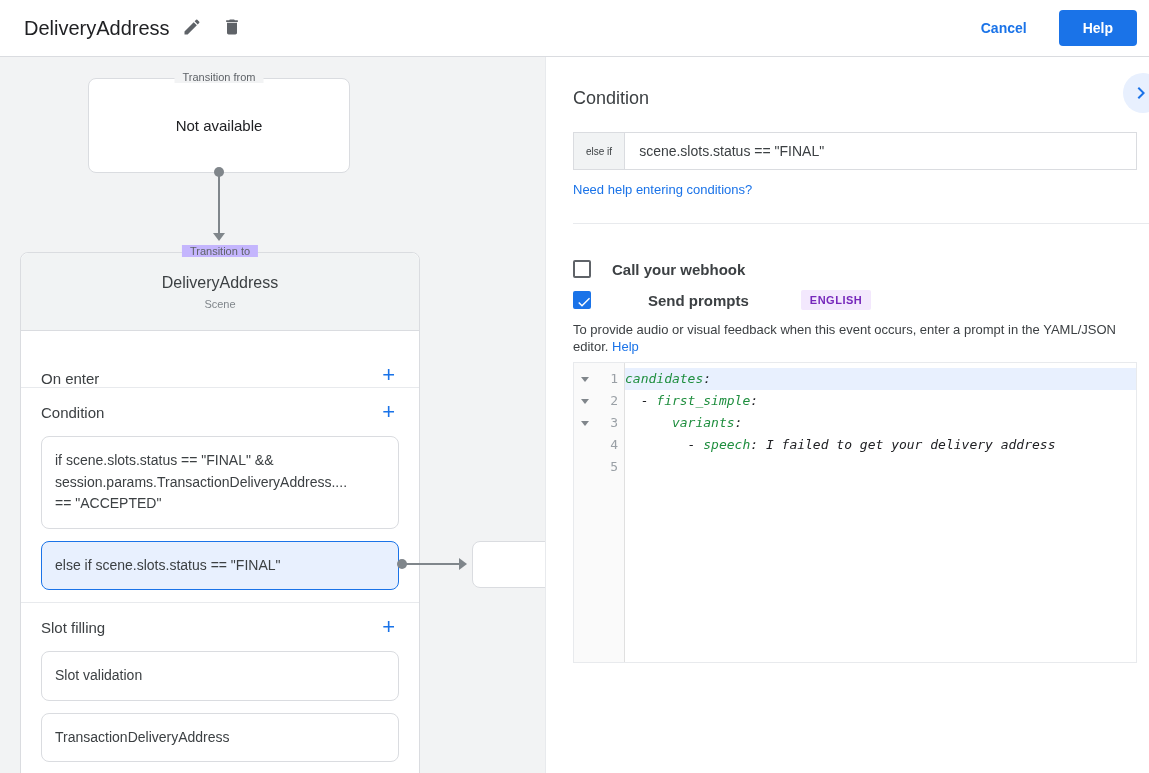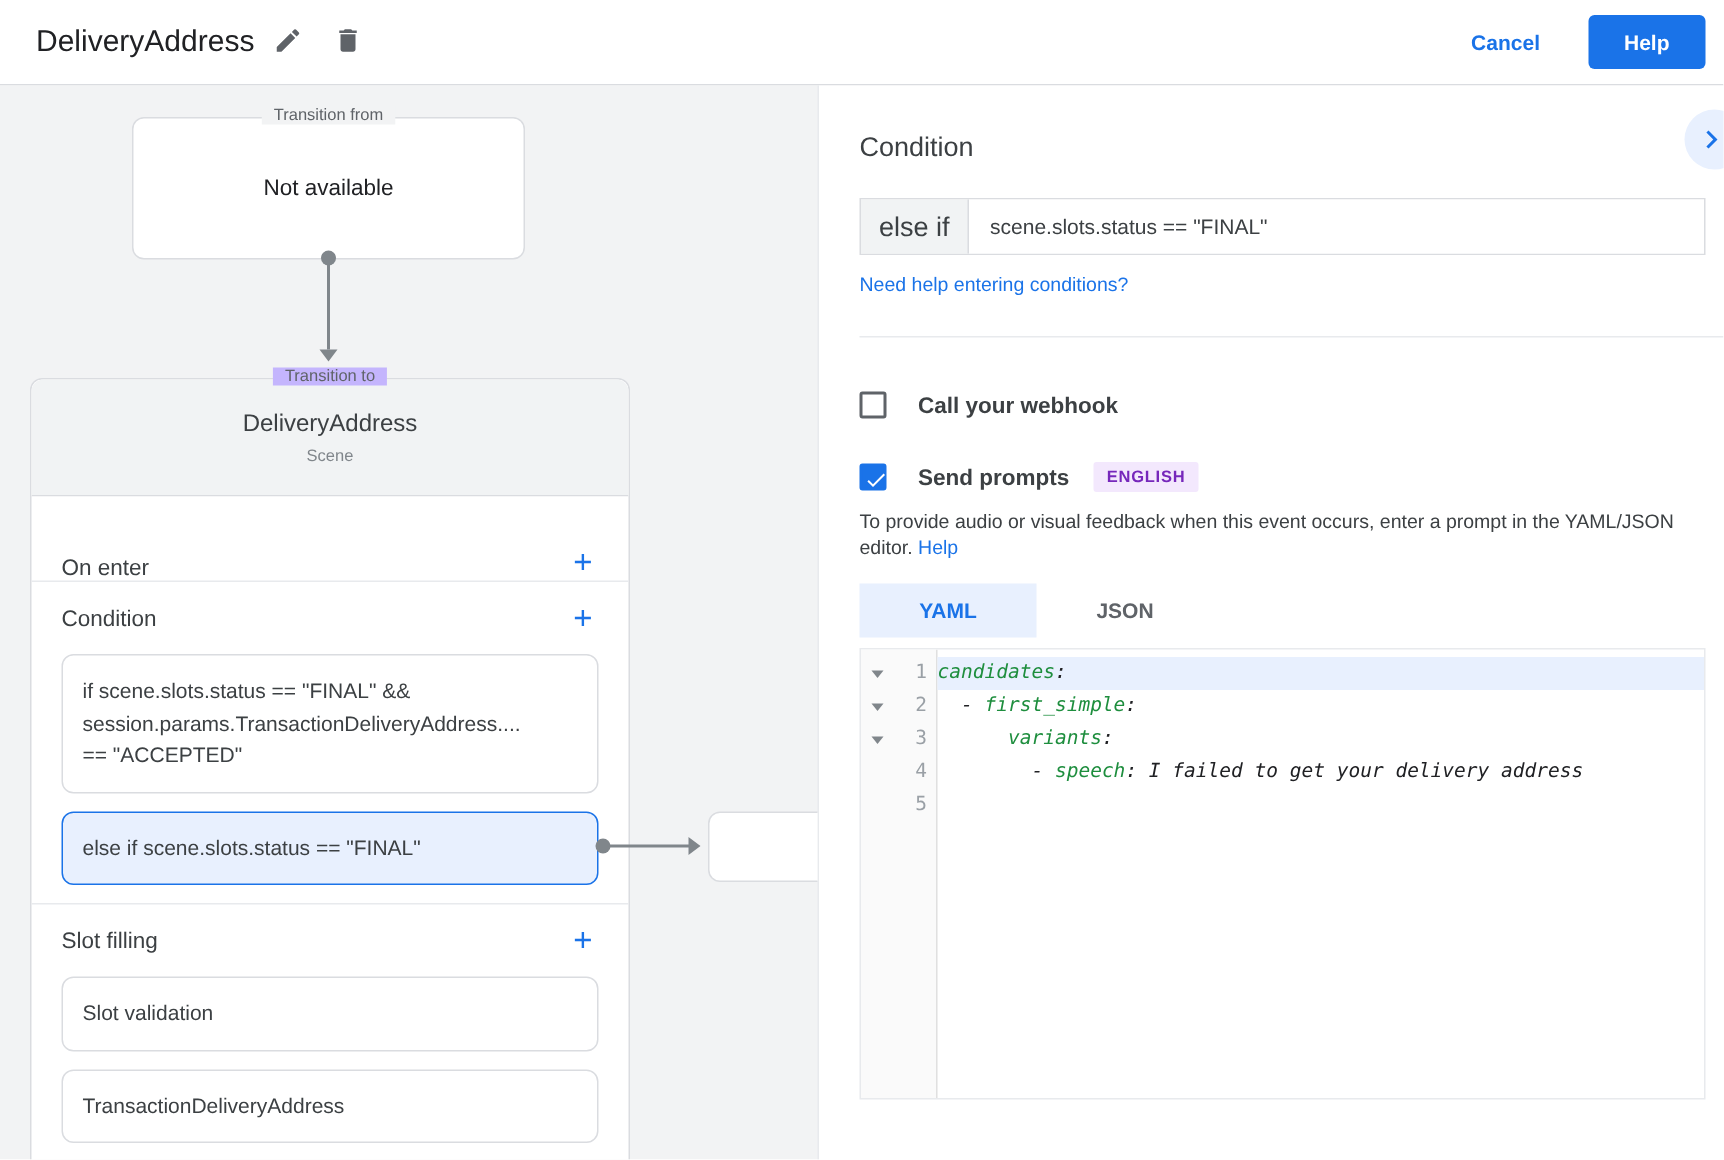--- a/index.html
+++ b/index.html
@@ -68,30 +68,30 @@
 
   
   .collapse-btn { position:absolute; top:16px; right:-14px; width:40px; height:40px;
     border-radius:50%; background:#e8f0fe; border:none; cursor:pointer; }
   .collapse-btn svg { fill:#1a73e8; position:absolute; left:6px; top:8px; }
 
   .panel h2 { font-size:18px; font-weight:400; color:#3c4043; margin-top:31px; }
   .cond-input { margin-top:23px; height:38px; display:flex; align-items:stretch;
     border:1px solid #dadce0; background:#fff; }
   .cond-prefix { background:#f1f3f4; border-right:1px solid #dadce0; display:flex;
-    align-items:center; padding:0 12px; font-size:18px; color:#3c4043; }
+    align-items:center; padding:0 12px; font-size:10px; color:#3c4043; }
   .cond-value { flex:1; border:none; outline:none; padding:0 14px; font-size:14px; color:#3c4043;
     font-family:inherit; background:#fff; }
   .help-link { display:inline-block; margin-top:12px; font-size:13px; color:#1a73e8;
     text-decoration:none; cursor:pointer; }
   .panel-divider { border-top:1px solid #e8eaed; margin:25px -12px 0 0; }
 
   .when-title { font-size:18px; font-weight:400; color:#3c4043; margin-top:32px; }
   .check-row { display:flex; align-items:center; margin-top:36px; }
-  .check-row.second { margin-top:29px; }
+  .check-row.second { margin-top:12px;gap:36px; }
   .checkbox { width:18px; height:18px; border:2px solid #5f6368; border-radius:2px; background:#fff;
     flex:none; cursor:pointer; }
   .checkbox.checked { background:#1a73e8; border-color:#1a73e8; position:relative; }
   .checkbox.checked svg { position:absolute; left:1px; top:1px; fill:#fff; }
   .check-label { margin-left:21px; font-size:15px; font-weight:700; color:#3c4043; }
   .lang-badge { margin-left:16px; background:#f3e8fd; color:#7627bb; font-size:11px; font-weight:700;
     letter-spacing:.5px; padding:4px 9px; border-radius:2px; }
 
   .desc { margin-top:11px; font-size:13px; color:#3c4043; line-height:17px; max-width:553px; }
   .desc a { color:#1a73e8; text-decoration:none; cursor:pointer; }
@@ -223,24 +223,20 @@
             </svg>
         </span>
       </div>
       <span class="check-label">Send prompts</span>
       <span class="lang-badge">ENGLISH</span>
     </div>
 
     <div class="desc"><span>To provide audio or visual feedback when this event occurs, enter a prompt in the YAML/JSON editor.</span>
       <a>Help</a></div>
 
-    <div class="tabs">
-      <div class="tab active">YAML</div>
-      <div class="tab">JSON</div>
-    </div>
 
     <div class="editor">
       <div class="ed-lines">
           <div class="ed-row active">
             <span class="ed-fold">
               <span class="fold-tri"></span>
             </span>
             <span class="ed-num">1</span>
             <span class="ed-code"><span class="tok-key">candidates</span><span class="tok-plain">:</span></span>
           </div>

